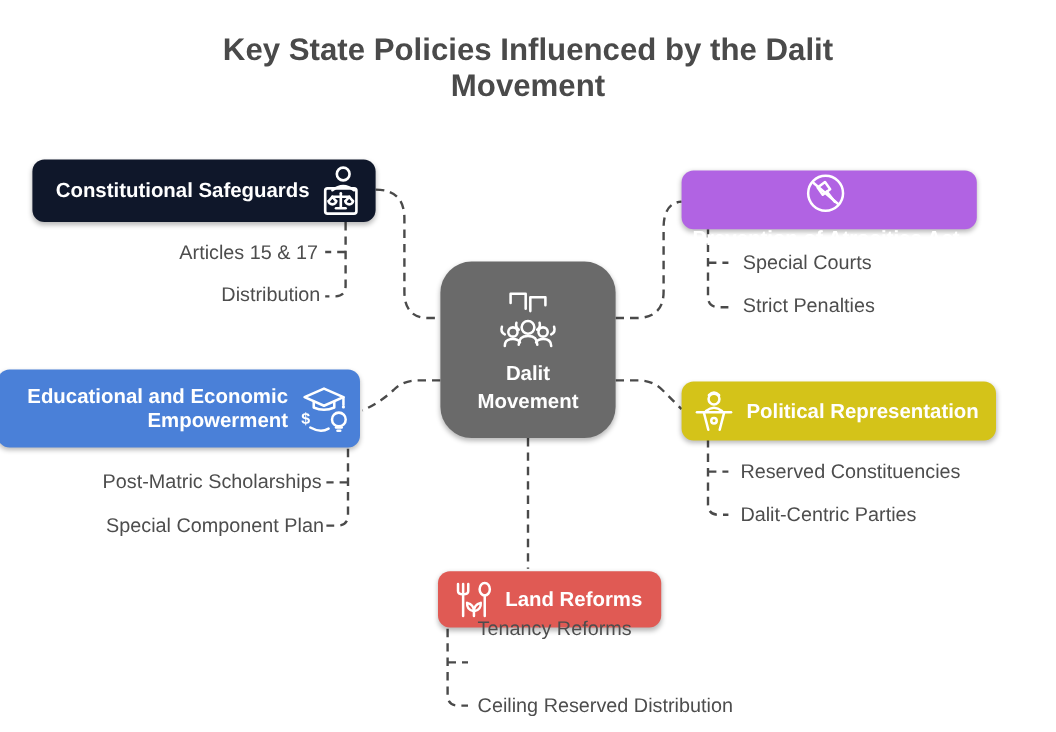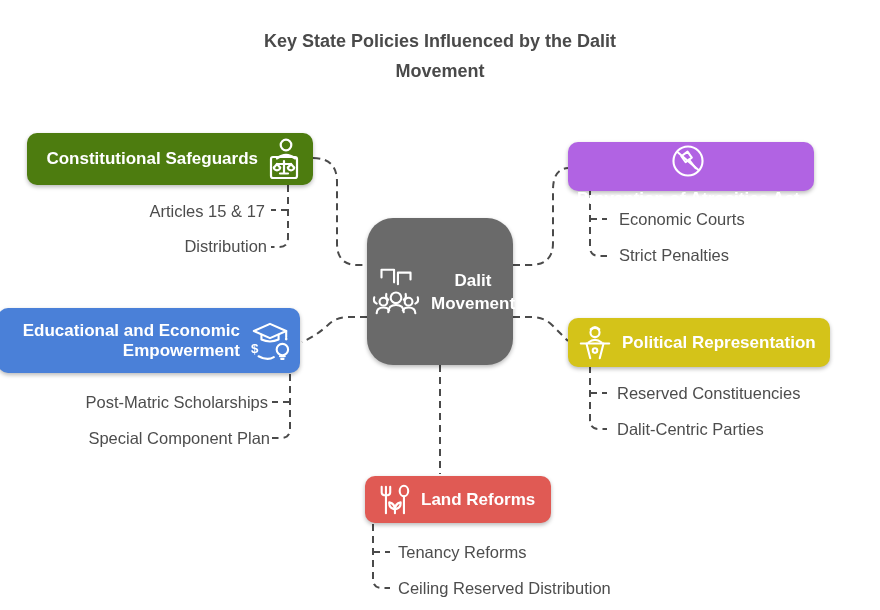--- a/index.html
+++ b/index.html
@@ -2,21 +2,21 @@
 <html><head>
 <meta charset="utf-8">
 <style>
   html,body{margin:0;padding:0;background:#ffffff;}
   #canvas{
     position:relative;width:880px;height:610px;background:#ffffff;overflow:hidden;
     font-family:"Liberation Sans", sans-serif;
   }
   .title{
     position:absolute;top:26px;left:0;width:880px;text-align:center;
-    font-size:18px;font-weight:bold;color:#4a4a4a;line-height:30px;
+    font-size:26px;font-weight:bold;color:#4a4a4a;line-height:30px;
   }
   #connectors{position:absolute;left:0;top:0;width:880px;height:610px;}
   #connectors path{fill:none;stroke:#4a4a4a;stroke-width:2;stroke-dasharray:7 5;}
   .node{
     position:absolute;display:flex;align-items:center;gap:9px;
     border-radius:10px;color:#fff;font-weight:bold;font-size:17px;
     box-shadow:0 2px 4px rgba(0,0,0,0.28);white-space:nowrap;box-sizing:border-box;
   }
   .node .lbl{line-height:1.15;}
   .node svg{flex:0 0 auto;display:block;}
@@ -24,21 +24,21 @@
   .node svg text{stroke:none;fill:#ffffff;font-weight:bold;}
   .node svg .dot{fill:#ffffff;stroke:none;}
   #node-constitutional{right:567px;top:133px;height:52px;padding:0 12px 0 19px;}
   #node-atrocities{left:568px;top:142px;height:49px;padding:0 14px 0 9px;}
   #node-educational{right:580px;top:308px;height:65px;padding:0 9px 0 16px;white-space:normal;}
   #node-educational .lbl{text-align:right;width:226px;}
   #node-political{left:568px;top:318px;height:49px;padding:0 14px 0 9px;}
   #node-land{left:345px;top:476px;height:47px;padding:0 16px 0 11px;}
   #node-center{
     left:367px;top:218px;width:146px;height:147px;border-radius:26px;
-    flex-direction:row;justify-content:center;gap:4px;white-space:normal;
+    flex-direction:column;justify-content:center;gap:4px;white-space:normal;
   }
   #node-center .lbl{text-align:center;line-height:23px;}
   .sub{
     position:absolute;font-size:16.5px;color:#4d4d4d;line-height:17px;white-space:nowrap;
   }
   .sub.r{text-align:right;}
 </style>
 </head>
 <body>
 
@@ -81,21 +81,21 @@
       <path d="M52,42 Q56,40 54.5,35.5"></path>
       <path d="M24,38 Q21,36 22,32"></path>
       <path d="M40,38 Q43,36 42,32"></path>
     </svg>
     <div class="lbl">
       <div>Dalit</div>
       <div>Movement</div>
     </div>
   </div>
 
-  <div class="node" id="node-constitutional" style="background: #4d7c0f;">
+  <div class="node" id="node-constitutional" style="background: #0f172a;">
     <span class="lbl">Constitutional Safeguards</span>
     <svg width="34" height="42" viewBox="0 0 34 42">
       <circle cx="19" cy="7" r="5.3"></circle>
       <path d="M10,20.5 Q19,13.5 28,20.5"></path>
       <rect x="4" y="19" width="26" height="21" rx="2"></rect>
       <path d="M17,23 V35"></path>
       <path d="M10,26 H24"></path>
       <path d="M10,26 L7,29.5 M10,26 L13,29.5"></path>
       <path d="M6.8,29.5 a3.2,2.8 0 0 0 6.4,0"></path>
       <path d="M24,26 L21,29.5 M24,26 L27,29.5"></path>
@@ -108,21 +108,21 @@
 
   <div class="node" id="node-atrocities" style="background: rgb(177, 99, 227); flex-direction: column;">
     <svg width="38" height="38" viewBox="0 0 40 40">
       <circle cx="20" cy="20" r="15.3"></circle>
       <path d="M9.5,11 L31,29.5"></path>
       <path d="M13,15 l6.5,-4.8 4.5,6.3 -6.5,4.8 z"></path>
       <path d="M21,18.5 L28,27.5"></path>
     </svg>
     <span class="lbl">Prevention of Atrocities Act</span>
   </div>
-  <div class="sub" style="left:619px;top:211px;">Economic Courts</div>
+  <div class="sub" style="left:619px;top:211px;">Special Courts</div>
   <div class="sub" style="left:619px;top:247px;">Strict Penalties</div>
 
   <div class="node" id="node-educational" style="background: rgb(74, 128, 216);">
     <span class="lbl">Educational and Economic Empowerment</span>
     <svg width="42" height="40" viewBox="0 0 44 42">
       <path d="M22,3 L39,10.5 22,18 5,10.5 Z"></path>
       <path d="M39,10.5 V17"></path>
       <circle class="dot" cx="39" cy="19" r="1.4"></circle>
       <path d="M13,14.5 V19.5 Q22,23.5 31,19.5 V14.5"></path>
       <text x="2" y="34" font-size="14">$</text>
@@ -156,16 +156,16 @@
       <path d="M10.5,5 V13"></path>
       <path d="M10.5,14 V33"></path>
       <ellipse cx="29.5" cy="9.5" rx="4.5" ry="5.5"></ellipse>
       <path d="M29.5,15 V33"></path>
       <path d="M20,33 V27"></path>
       <path d="M20,29 Q13.5,27.5 14,21.5 Q20,23 20,29 Z"></path>
       <path d="M20,29 Q26.5,27.5 26,21.5 Q20,23 20,29 Z"></path>
     </svg>
     <span class="lbl">Land Reforms</span>
   </div>
-  <div class="sub" style="left:398px;top:544px;">Tenancy Reforms</div>
+  <div class="sub" style="left:398px;top:516px;">Tenancy Reforms</div>
   <div class="sub" style="left:398px;top:580px;">Ceiling Reserved Distribution</div>
 
 </div>
 
 </body></html>

